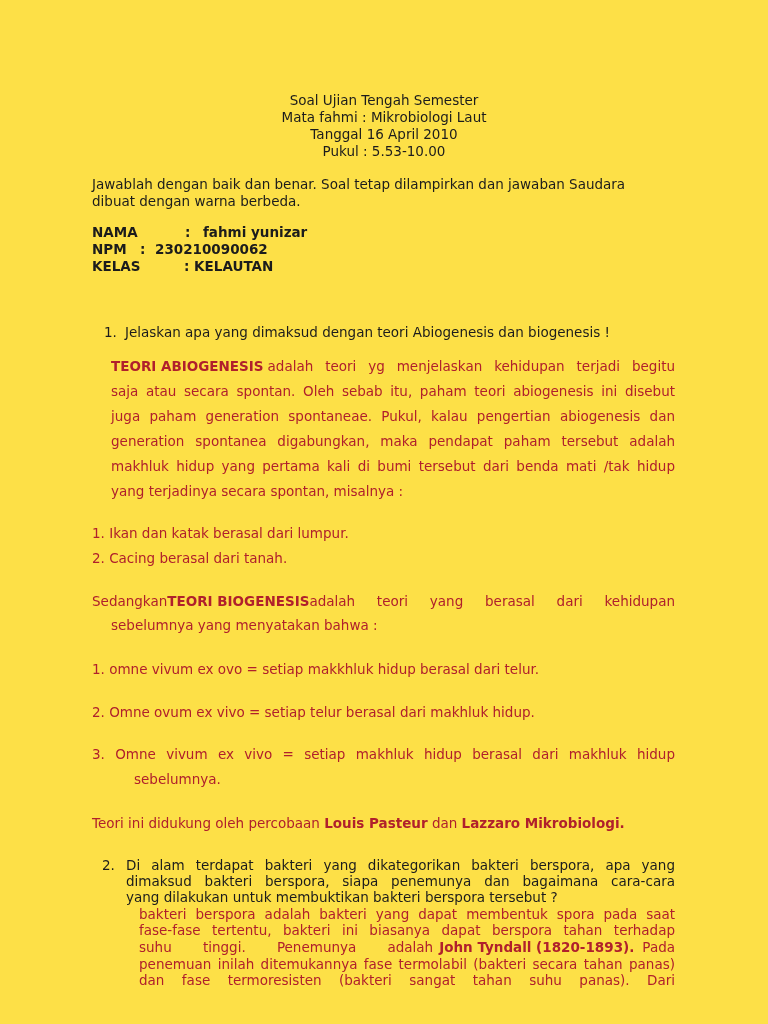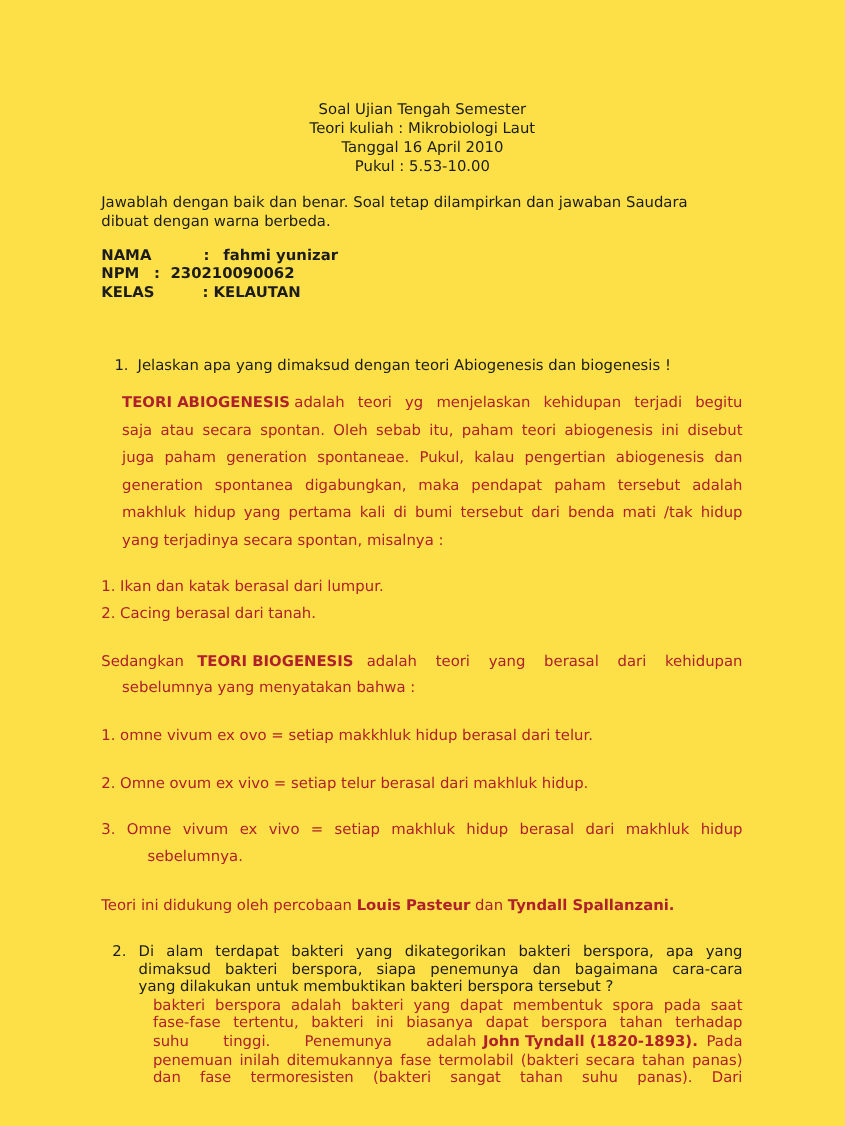--- a/index.html
+++ b/index.html
@@ -21,21 +21,21 @@
   .q2-line.last { text-align-last: left; }
   .q2a-line { position: absolute; left: 139px; width: 536px; font-size: 13.5px; color: #b0202c;
               text-align: justify; text-align-last: justify; white-space: nowrap; }
 </style>
 </head>
 <body>
 
 <div class="page">
 
   <div class="abs hdr black" style="top:92px;">Soal Ujian Tengah Semester</div>
-  <div class="abs hdr black" style="top:109px;">Teori kuliah : Mikrobiologi Laut</div>
+  <div class="abs hdr black" style="top:109px;">Mata fahmi : Mikrobiologi Laut</div>
   <div class="abs hdr black" style="top:126px;">Tanggal 16 April 2010</div>
   <div class="abs hdr black" style="top:143px;">Pukul : 5.53-10.00</div>
 
   <div class="abs body13 black" style="left:92px; top:176px;">Jawablah dengan baik dan benar.  Soal tetap dilampirkan dan jawaban Saudara</div>
   <div class="abs body13 black" style="left:92px; top:193px;">dibuat dengan warna berbeda.</div>
 
   <div class="abs body13 black bold" style="left:92px; top:224px;">NAMA</div>
   <div class="abs body13 black bold" style="left:185px; top:224px;">:</div>
   <div class="abs body13 black bold" style="left:203px; top:224px;">fahmi yunizar</div>
 
@@ -55,34 +55,34 @@
   </div>
   <div class="ans-line" style="top:383px;">saja atau secara spontan. Oleh sebab itu, paham teori abiogenesis ini disebut</div>
   <div class="ans-line" style="top:408px;">juga paham generation spontaneae. Pukul, kalau pengertian abiogenesis dan</div>
   <div class="ans-line" style="top:433px;">generation spontanea digabungkan, maka pendapat paham tersebut adalah</div>
   <div class="ans-line" style="top:458px;">makhluk hidup yang pertama kali di bumi tersebut dari benda mati /tak hidup</div>
   <div class="ans-line last" style="top:483px;">yang terjadinya secara spontan, misalnya :</div>
 
   <div class="abs red body13" style="left:92px; top:525px;">1. Ikan dan katak berasal dari lumpur.</div>
   <div class="abs red body13" style="left:92px; top:550px;">2. Cacing berasal dari tanah.</div>
 
-  <div class="abs red body13" style="left:92px; top:593px; width:583px; display:flex; justify-content:space-between;gap:12px;">
+  <div class="abs red body13" style="left:92px; top:593px; width:583px; display:flex; justify-content:space-between;">
     <span>Sedangkan </span>
     <span class="bold">TEORI BIOGENESIS</span>
     <span style="flex:1; text-align:justify; text-align-last:justify; padding-left:0;"> adalah teori yang berasal dari kehidupan</span>
   </div>
   <div class="abs red body13" style="left:111px; top:617px;">sebelumnya yang menyatakan bahwa :</div>
 
   <div class="abs red body13" style="left:92px; top:661px;">1. omne vivum ex ovo = setiap makkhluk hidup berasal dari telur.</div>
   <div class="abs red body13" style="left:92px; top:704px;">2. Omne ovum ex vivo = setiap telur berasal dari makhluk hidup.</div>
   <div class="abs red body13" style="left:92px; top:746px; width:583px; text-align:justify; text-align-last:justify;">3. Omne vivum ex vivo = setiap makhluk hidup berasal dari makhluk hidup</div>
   <div class="abs red body13" style="left:134px; top:771px;">sebelumnya.</div>
 
   <div class="abs red body13" style="left:92px; top:815px;">
-    <span>Teori ini didukung oleh percobaan </span><span class="bold">Louis Pasteur</span><span> dan </span><span class="bold">Tyndall Spallanzani.</span>
+    <span>Teori ini didukung oleh percobaan </span><span class="bold">Louis Pasteur</span><span> dan </span><span class="bold">Lazzaro Mikrobiologi.</span>
   </div>
 
   <div class="abs body13 black" style="left:102px; top:857px;">2.</div>
   <div class="q2-line" style="top:857px;">Di alam terdapat bakteri yang dikategorikan bakteri berspora, apa yang</div>
   <div class="q2-line" style="top:873px;">dimaksud bakteri berspora, siapa penemunya dan bagaimana cara-cara</div>
   <div class="q2-line last" style="top:889px;">yang dilakukan untuk membuktikan bakteri berspora tersebut ?</div>
 
   <div class="q2a-line" style="top:906px;">bakteri berspora adalah bakteri yang dapat membentuk spora pada saat</div>
   <div class="q2a-line" style="top:922px;">fase-fase tertentu, bakteri ini biasanya dapat berspora tahan terhadap</div>
   <div class="abs red body13" style="left:139px; top:939px; width:536px; display:flex; justify-content:space-between;">

